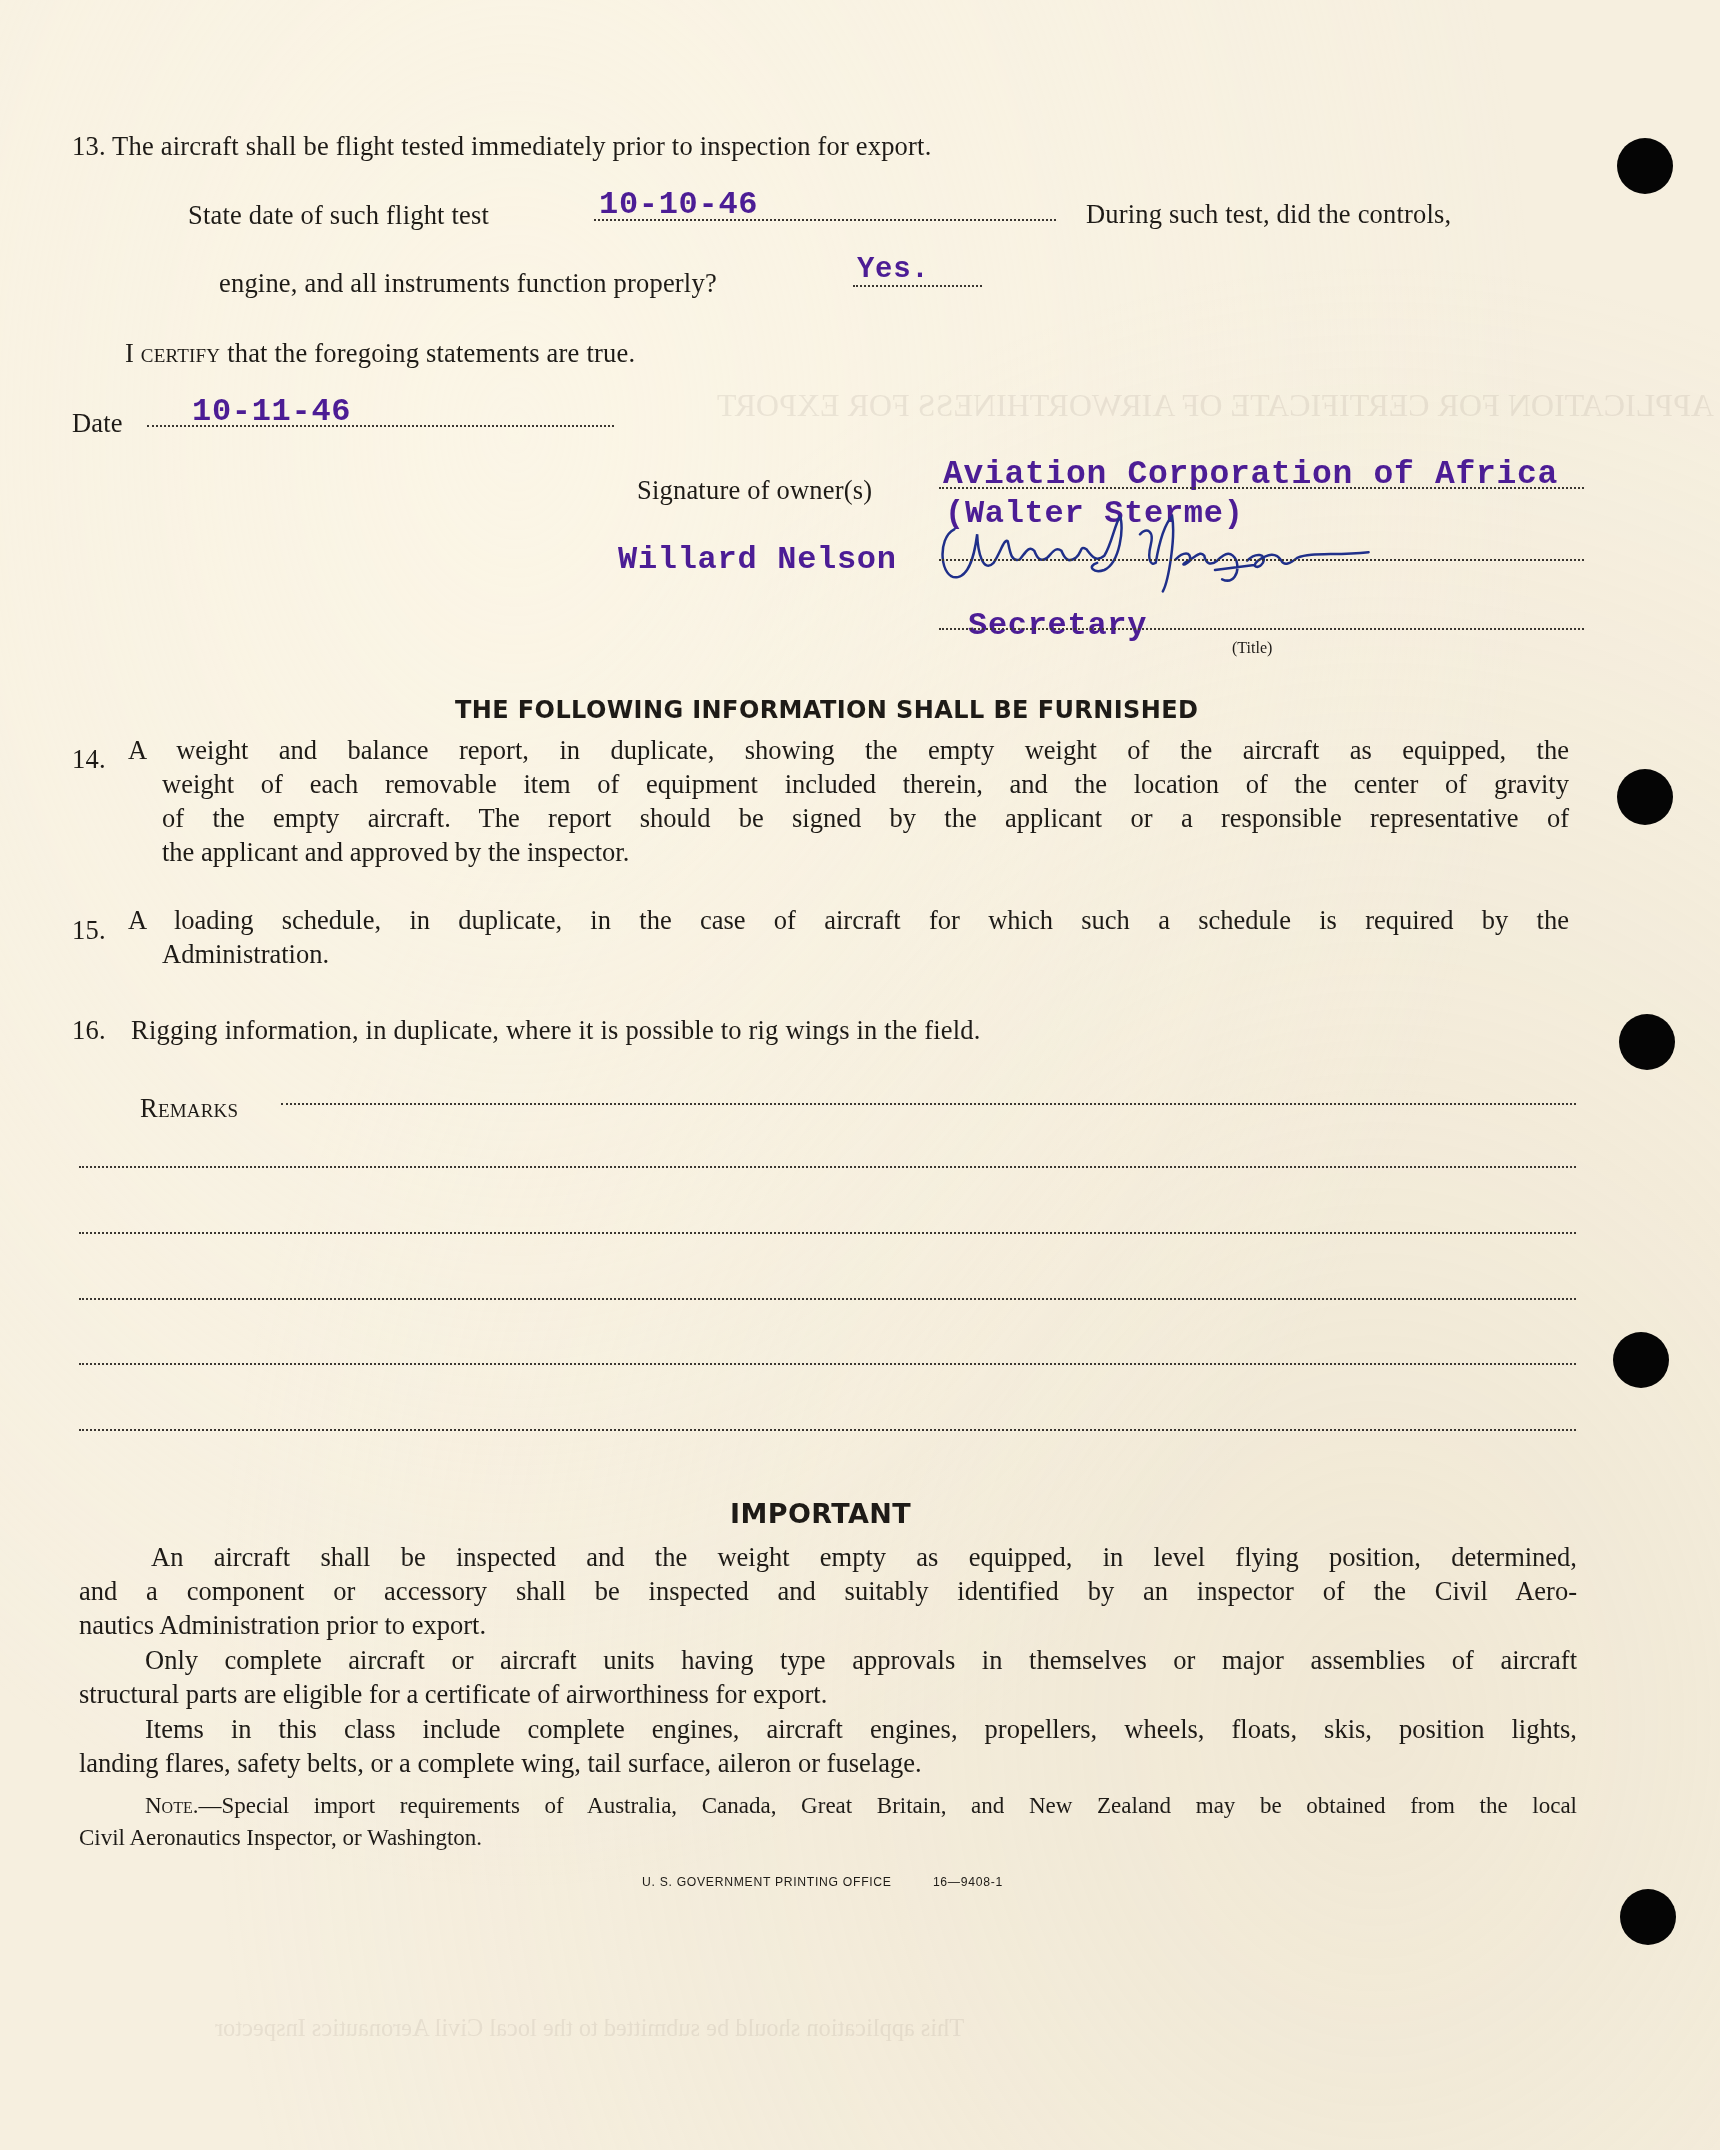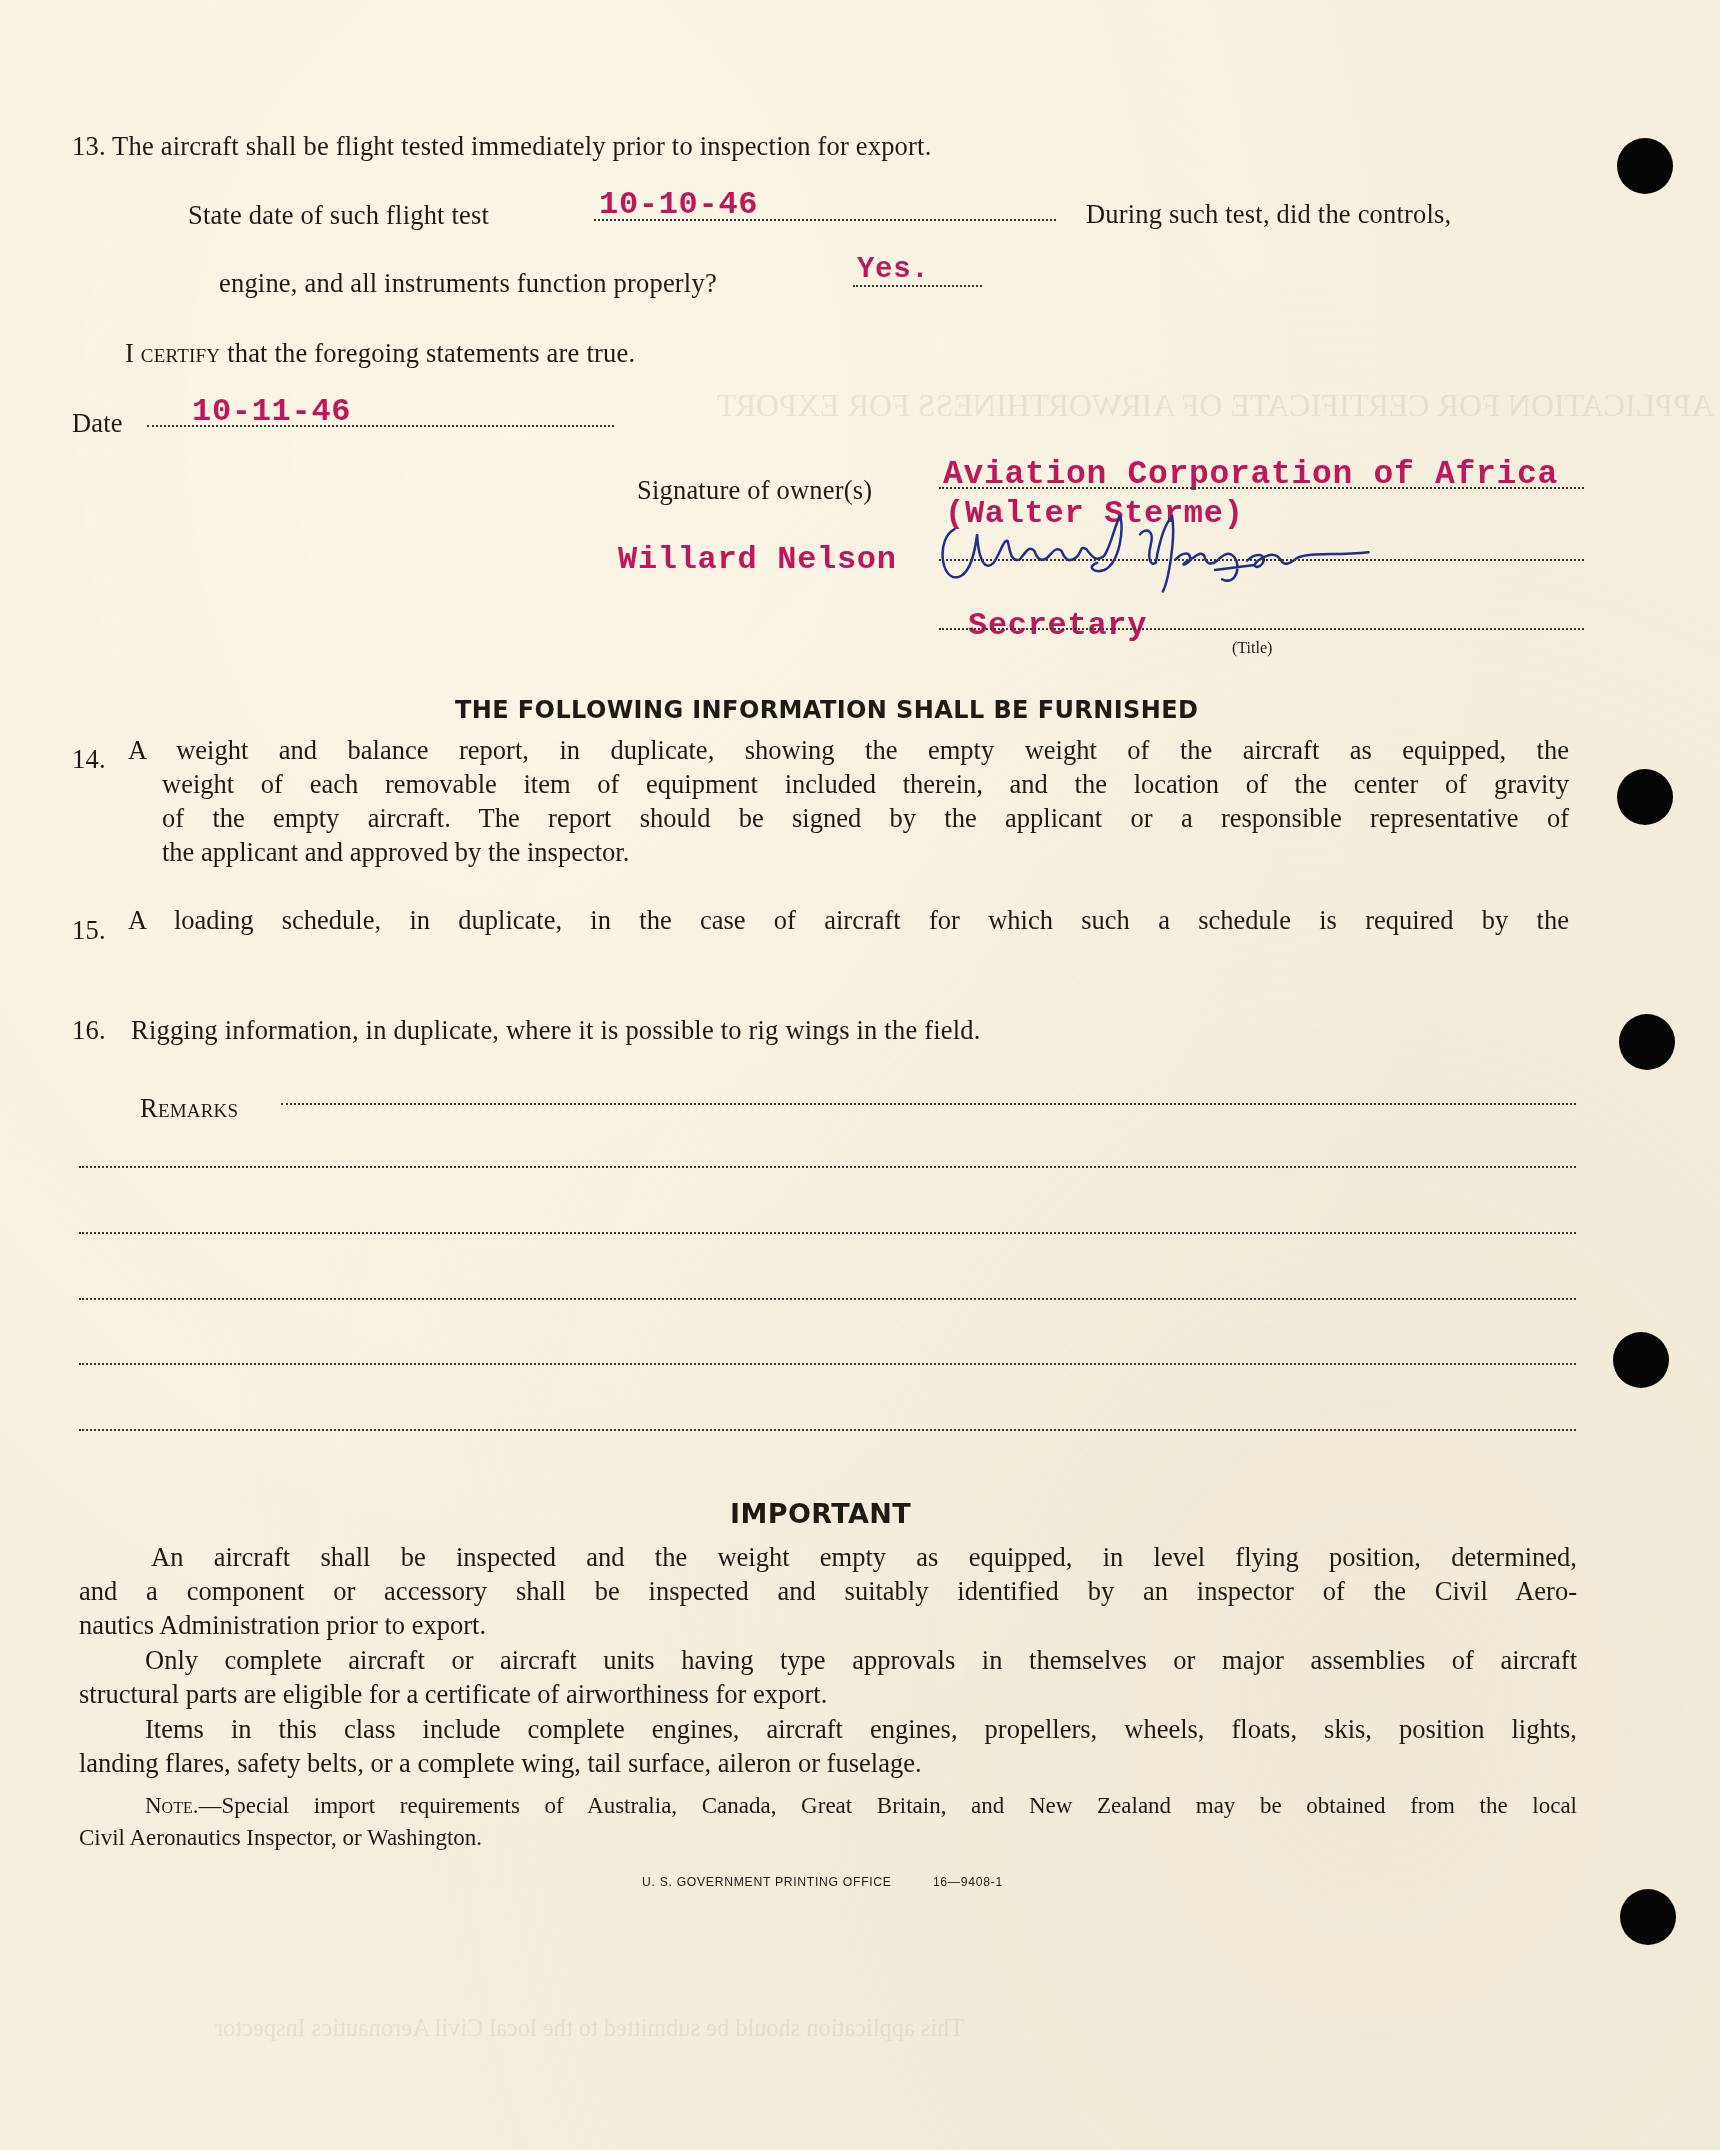--- a/index.html
+++ b/index.html
@@ -7,21 +7,21 @@
     width:1721px; height:2151px; position:relative; overflow:hidden;
     background:#f6efdf;
     background-image:
       radial-gradient(ellipse at 30% 20%, rgba(255,250,235,0.6), rgba(0,0,0,0) 60%),
       radial-gradient(ellipse at 80% 80%, rgba(230,220,195,0.35), rgba(0,0,0,0) 60%);
     font-family:"DejaVu Serif", "Liberation Serif", serif;
     color:#1e1b17;
   }
   .abs { position:absolute; white-space:nowrap;margin-top:8px; }
   .serif { font-family:"Liberation Serif", "DejaVu Serif", serif; font-size:26.5px; letter-spacing:0.2px; }
-  .typed { font-family:"Liberation Mono", "DejaVu Sans Mono", monospace; font-weight:bold; color:#be185d; letter-spacing:0.7px; }
+  .typed { font-family:"Liberation Mono", "DejaVu Sans Mono", monospace; font-weight:bold; color:#4c1d95; letter-spacing:0.7px; }
   .sans-head { font-family:"DejaVu Sans", "Liberation Sans", sans-serif; font-weight:bold; font-size:24px; letter-spacing:0.4px; }
   .dots { position:absolute; border-bottom:2.2px dotted #3a3631; height:0; }
   .sc { font-variant:small-caps; }
   .hole { position:absolute; width:56px; height:56px; border-radius:50%; background:#050505; }
   .para { position:absolute; font-family:"Liberation Serif","DejaVu Serif",serif; font-size:26.5px; line-height:34px; text-align:justify; text-align-last:left; }
   .sig { position:absolute; }
   .small { font-size:16px; font-family:"Liberation Serif","DejaVu Serif",serif; }
   .footer { font-family:"Liberation Sans","DejaVu Sans",sans-serif; font-size:12.2px; letter-spacing:0.7px; }
   .ghost { position:absolute; color:rgba(120,110,95,0.12); font-family:"Liberation Serif",serif; font-size:32px; white-space:nowrap; transform:scaleX(-1); }
 </style>
@@ -91,20 +91,21 @@
     <div style="padding-left:34px; text-align-last:justify;">weight of each removable item of equipment included therein, and the location of the center of gravity</div>
     <div style="padding-left:34px; text-align-last:justify;">of the empty aircraft.   The report should be signed by the applicant or a responsible representative of</div>
     <div style="padding-left:34px;">the applicant and approved by the inspector.</div>
   </div>
 </section>
 
 <section>
   <div class="abs serif" style="left:72px; top:907px;">15.</div>
   <div class="para" style="left:128px; top:903px; width:1441px;">
     <div style="text-align-last:justify;">A loading schedule, in duplicate, in the case of aircraft for which such a schedule is required by the</div>
+    <div style="padding-left:34px;">Administration.</div>
   </div>
 </section>
 
 <section>
   <div class="abs serif" style="left:72px; top:1007px;">16.</div>
   <div class="abs serif" style="left:131px; top:1007px;">Rigging information, in duplicate, where it is possible to rig wings in the field.</div>
 </section>
 
 <section>
   <div class="abs serif sc" style="left:140px; top:1085px;">Remarks</div>

